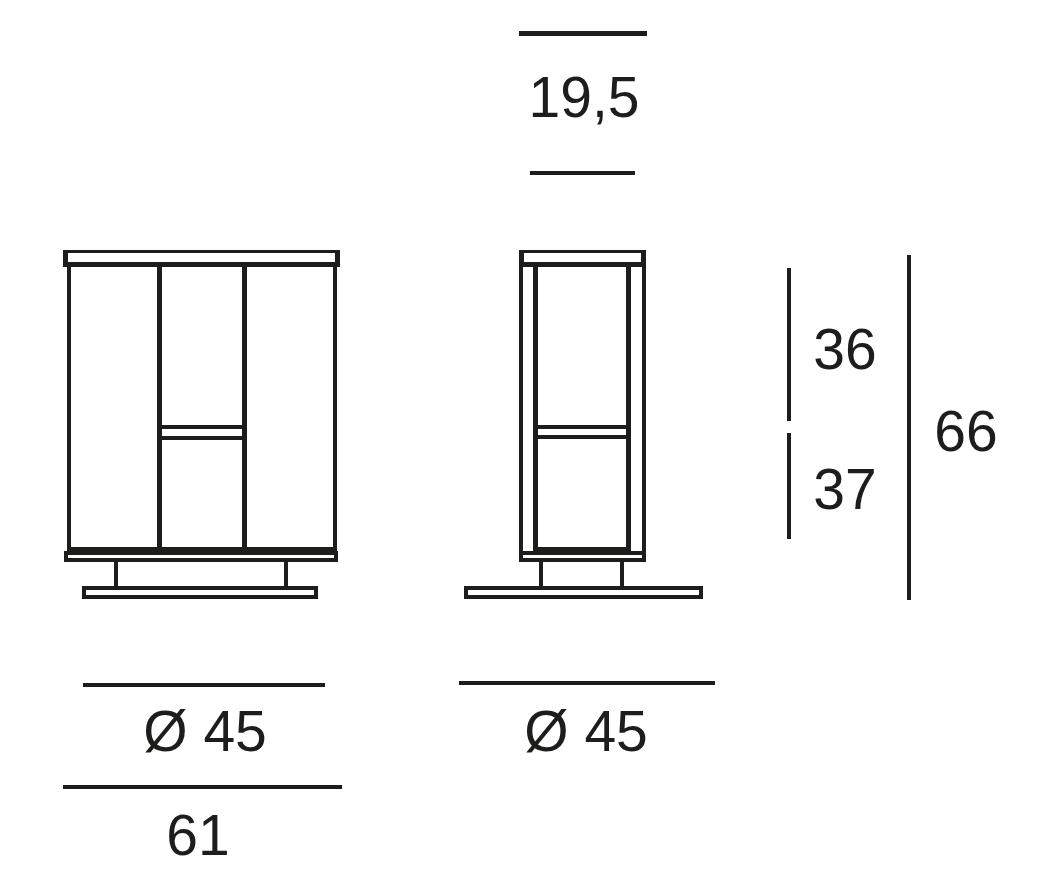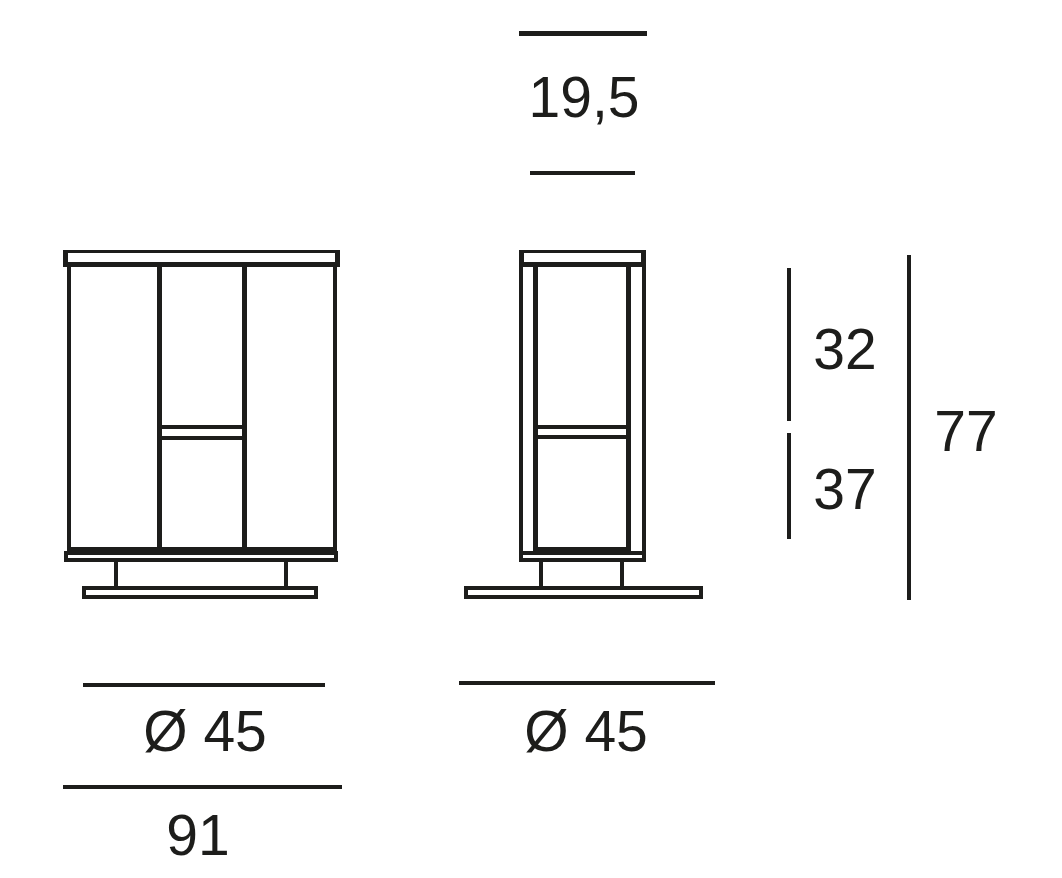--- a/index.html
+++ b/index.html
@@ -92,31 +92,31 @@
     <div class="rect" style="left:464px; top:586px; width:239px; height:13px;"></div>
   </div>
 
   <div class="group">
 
     <div class="hline" style="left:519px; top:31px; width:128px; height:5px;"></div>
     <div class="dim-label" style="left:584px; top:97px;">19,5</div>
     <div class="hline" style="left:530px; top:171px; width:105px; height:4px;"></div>
 
     <div class="vline" style="left:787px; top:268px; width:4px; height:153px;"></div>
-    <div class="dim-label" style="left:845px; top:349px;">32</div>
+    <div class="dim-label" style="left:845px; top:349px;">36</div>
 
     <div class="vline" style="left:787px; top:433px; width:4px; height:106px;"></div>
     <div class="dim-label" style="left:845px; top:489px;">37</div>
 
     <div class="vline" style="left:907px; top:255px; width:4px; height:345px;"></div>
-    <div class="dim-label" style="left:966px; top:431px;">77</div>
+    <div class="dim-label" style="left:966px; top:431px;">66</div>
 
     <div class="hline" style="left:83px; top:683px; width:242px; height:4px;"></div>
     <div class="dim-label" style="left:205px; top:731px;">Ø 45</div>
 
     <div class="hline" style="left:459px; top:681px; width:256px; height:4px;"></div>
     <div class="dim-label" style="left:586px; top:731px;">Ø 45</div>
 
     <div class="hline" style="left:63px; top:785px; width:279px; height:4px;"></div>
-    <div class="dim-label" style="left:198px; top:835px;">91</div>
+    <div class="dim-label" style="left:198px; top:835px;">61</div>
 
   </div>
 </div>
 
 </body></html>

